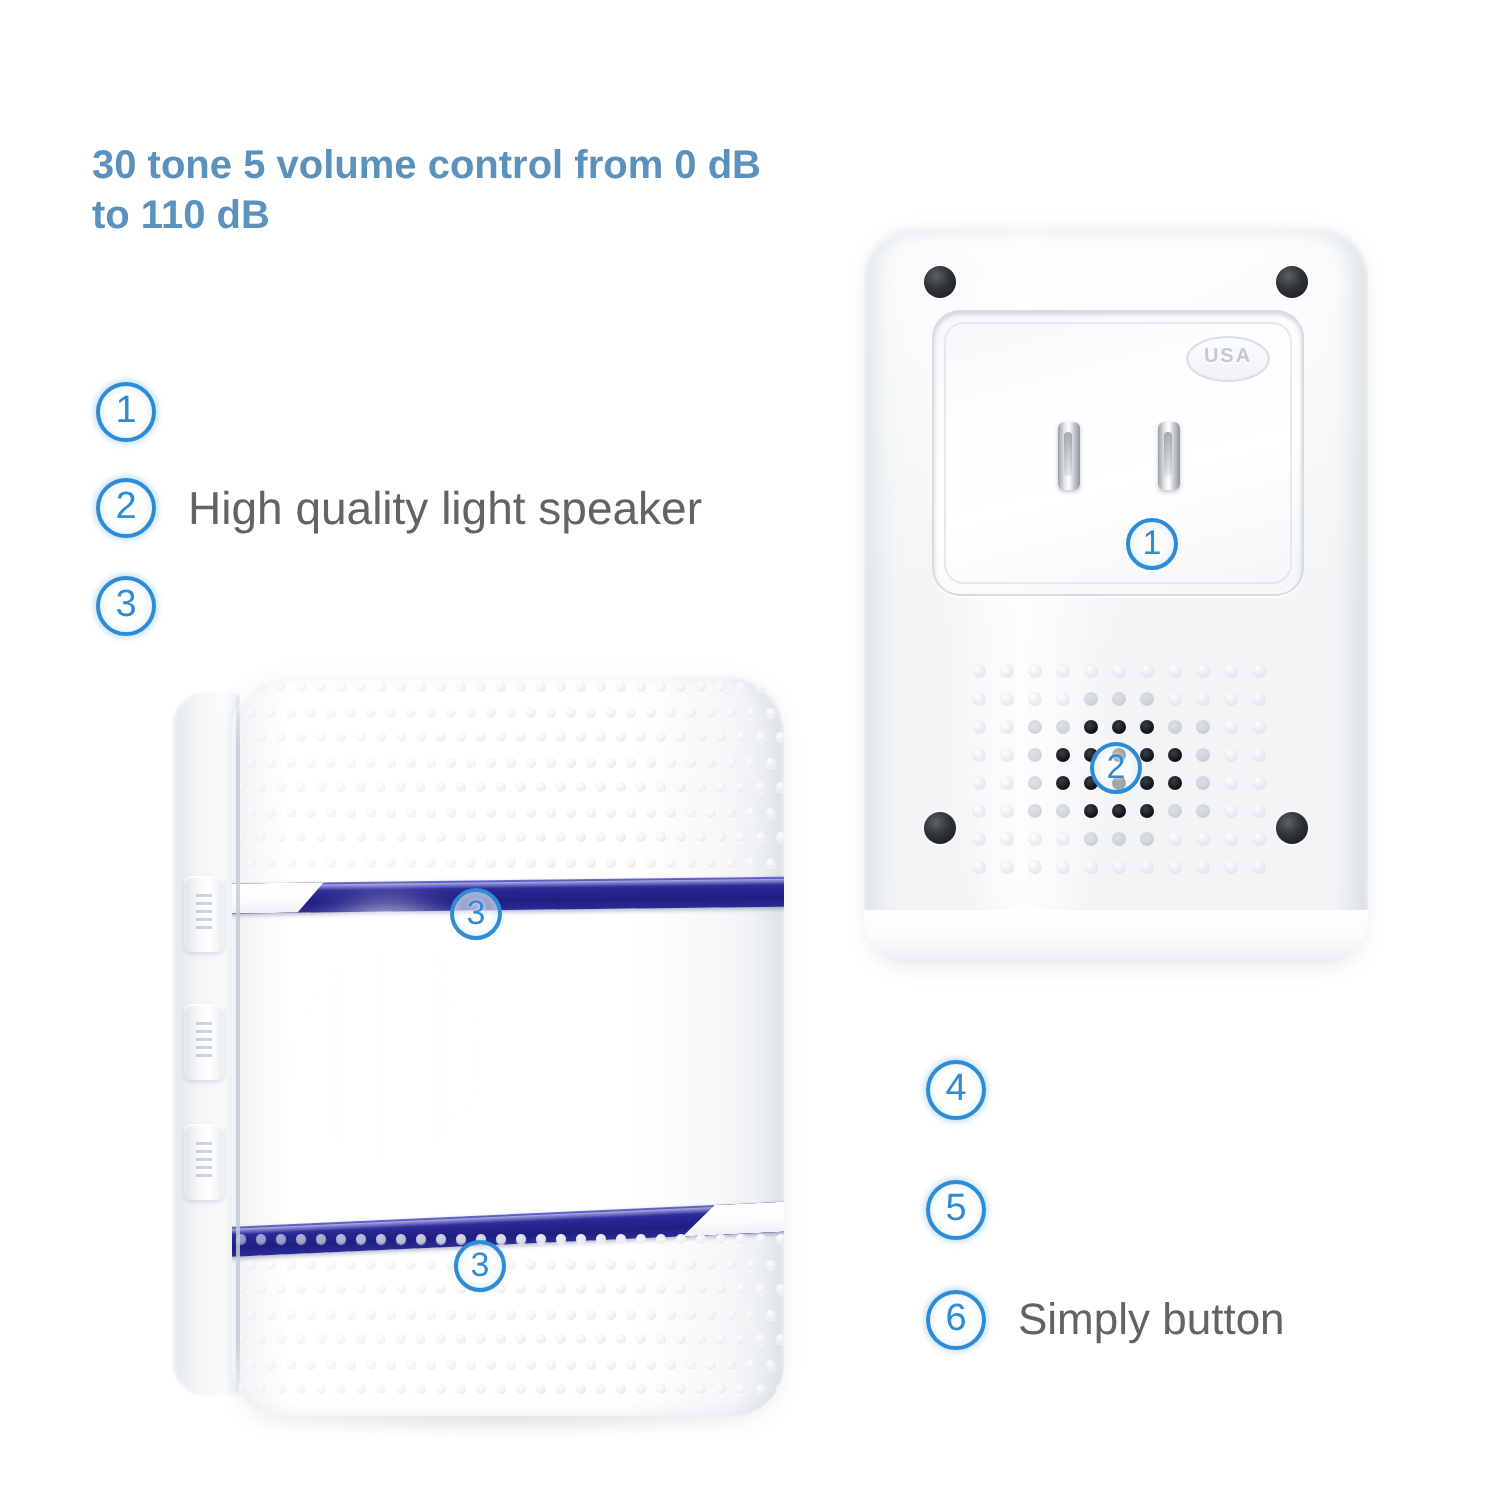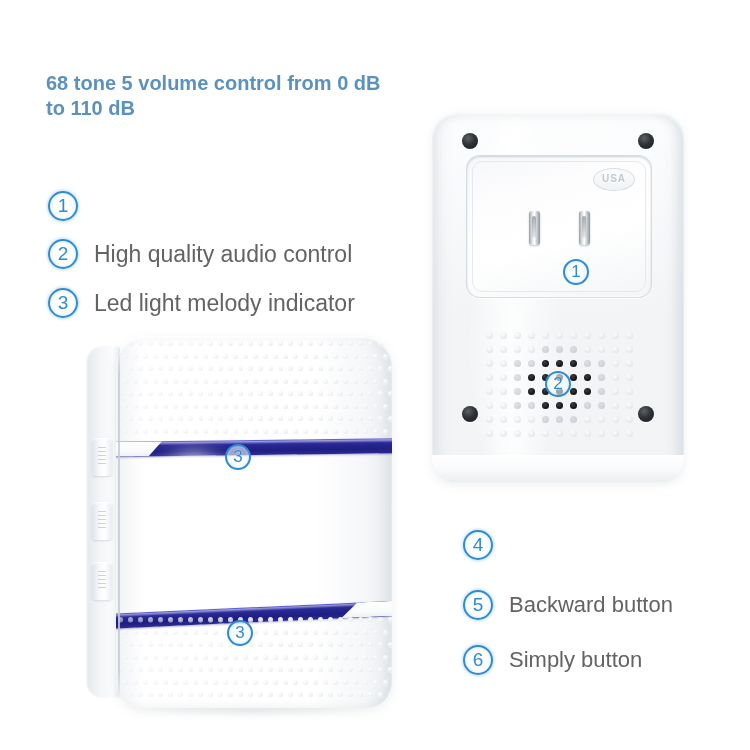--- a/index.html
+++ b/index.html
@@ -371,40 +371,38 @@
     border-radius: 50%;
     background: radial-gradient(ellipse at 50% 50%, rgba(150,158,166,0.22) 0%, rgba(150,158,166,0) 72%);
     filter: blur(3px);
   }
 </style>
 </head>
 <body>
 
 <div id="page">
 
-  <div class="subtitle">68 tone 5 volume control from 0 dB to 110 dB</div>
+  <div class="subtitle">30 tone 5 volume control from 0 dB to 110 dB</div>
 
   <div class="feature-row" id="feat-1">
     <span class="num-badge">1</span>
   </div>
   <div class="feature-row" id="feat-2">
     <span class="num-badge">2</span>
-    <span class="feature-label">High quality audio control</span>
+    <span class="feature-label">High quality light speaker</span>
   </div>
   <div class="feature-row" id="feat-3">
     <span class="num-badge">3</span>
-    <span class="feature-label">Led light melody indicator</span>
   </div>
 
   <div class="feature-row" id="feat-4">
     <span class="num-badge">4</span>
   </div>
   <div class="feature-row" id="feat-5">
     <span class="num-badge">5</span>
-    <span class="feature-label right-list">Backward button</span>
   </div>
   <div class="feature-row" id="feat-6">
     <span class="num-badge">6</span>
     <span class="feature-label right-list">Simply button</span>
   </div>
 
   <div id="receiver">
     <div class="rcv-body"></div>
     <div class="rcv-sheen"></div>
 

